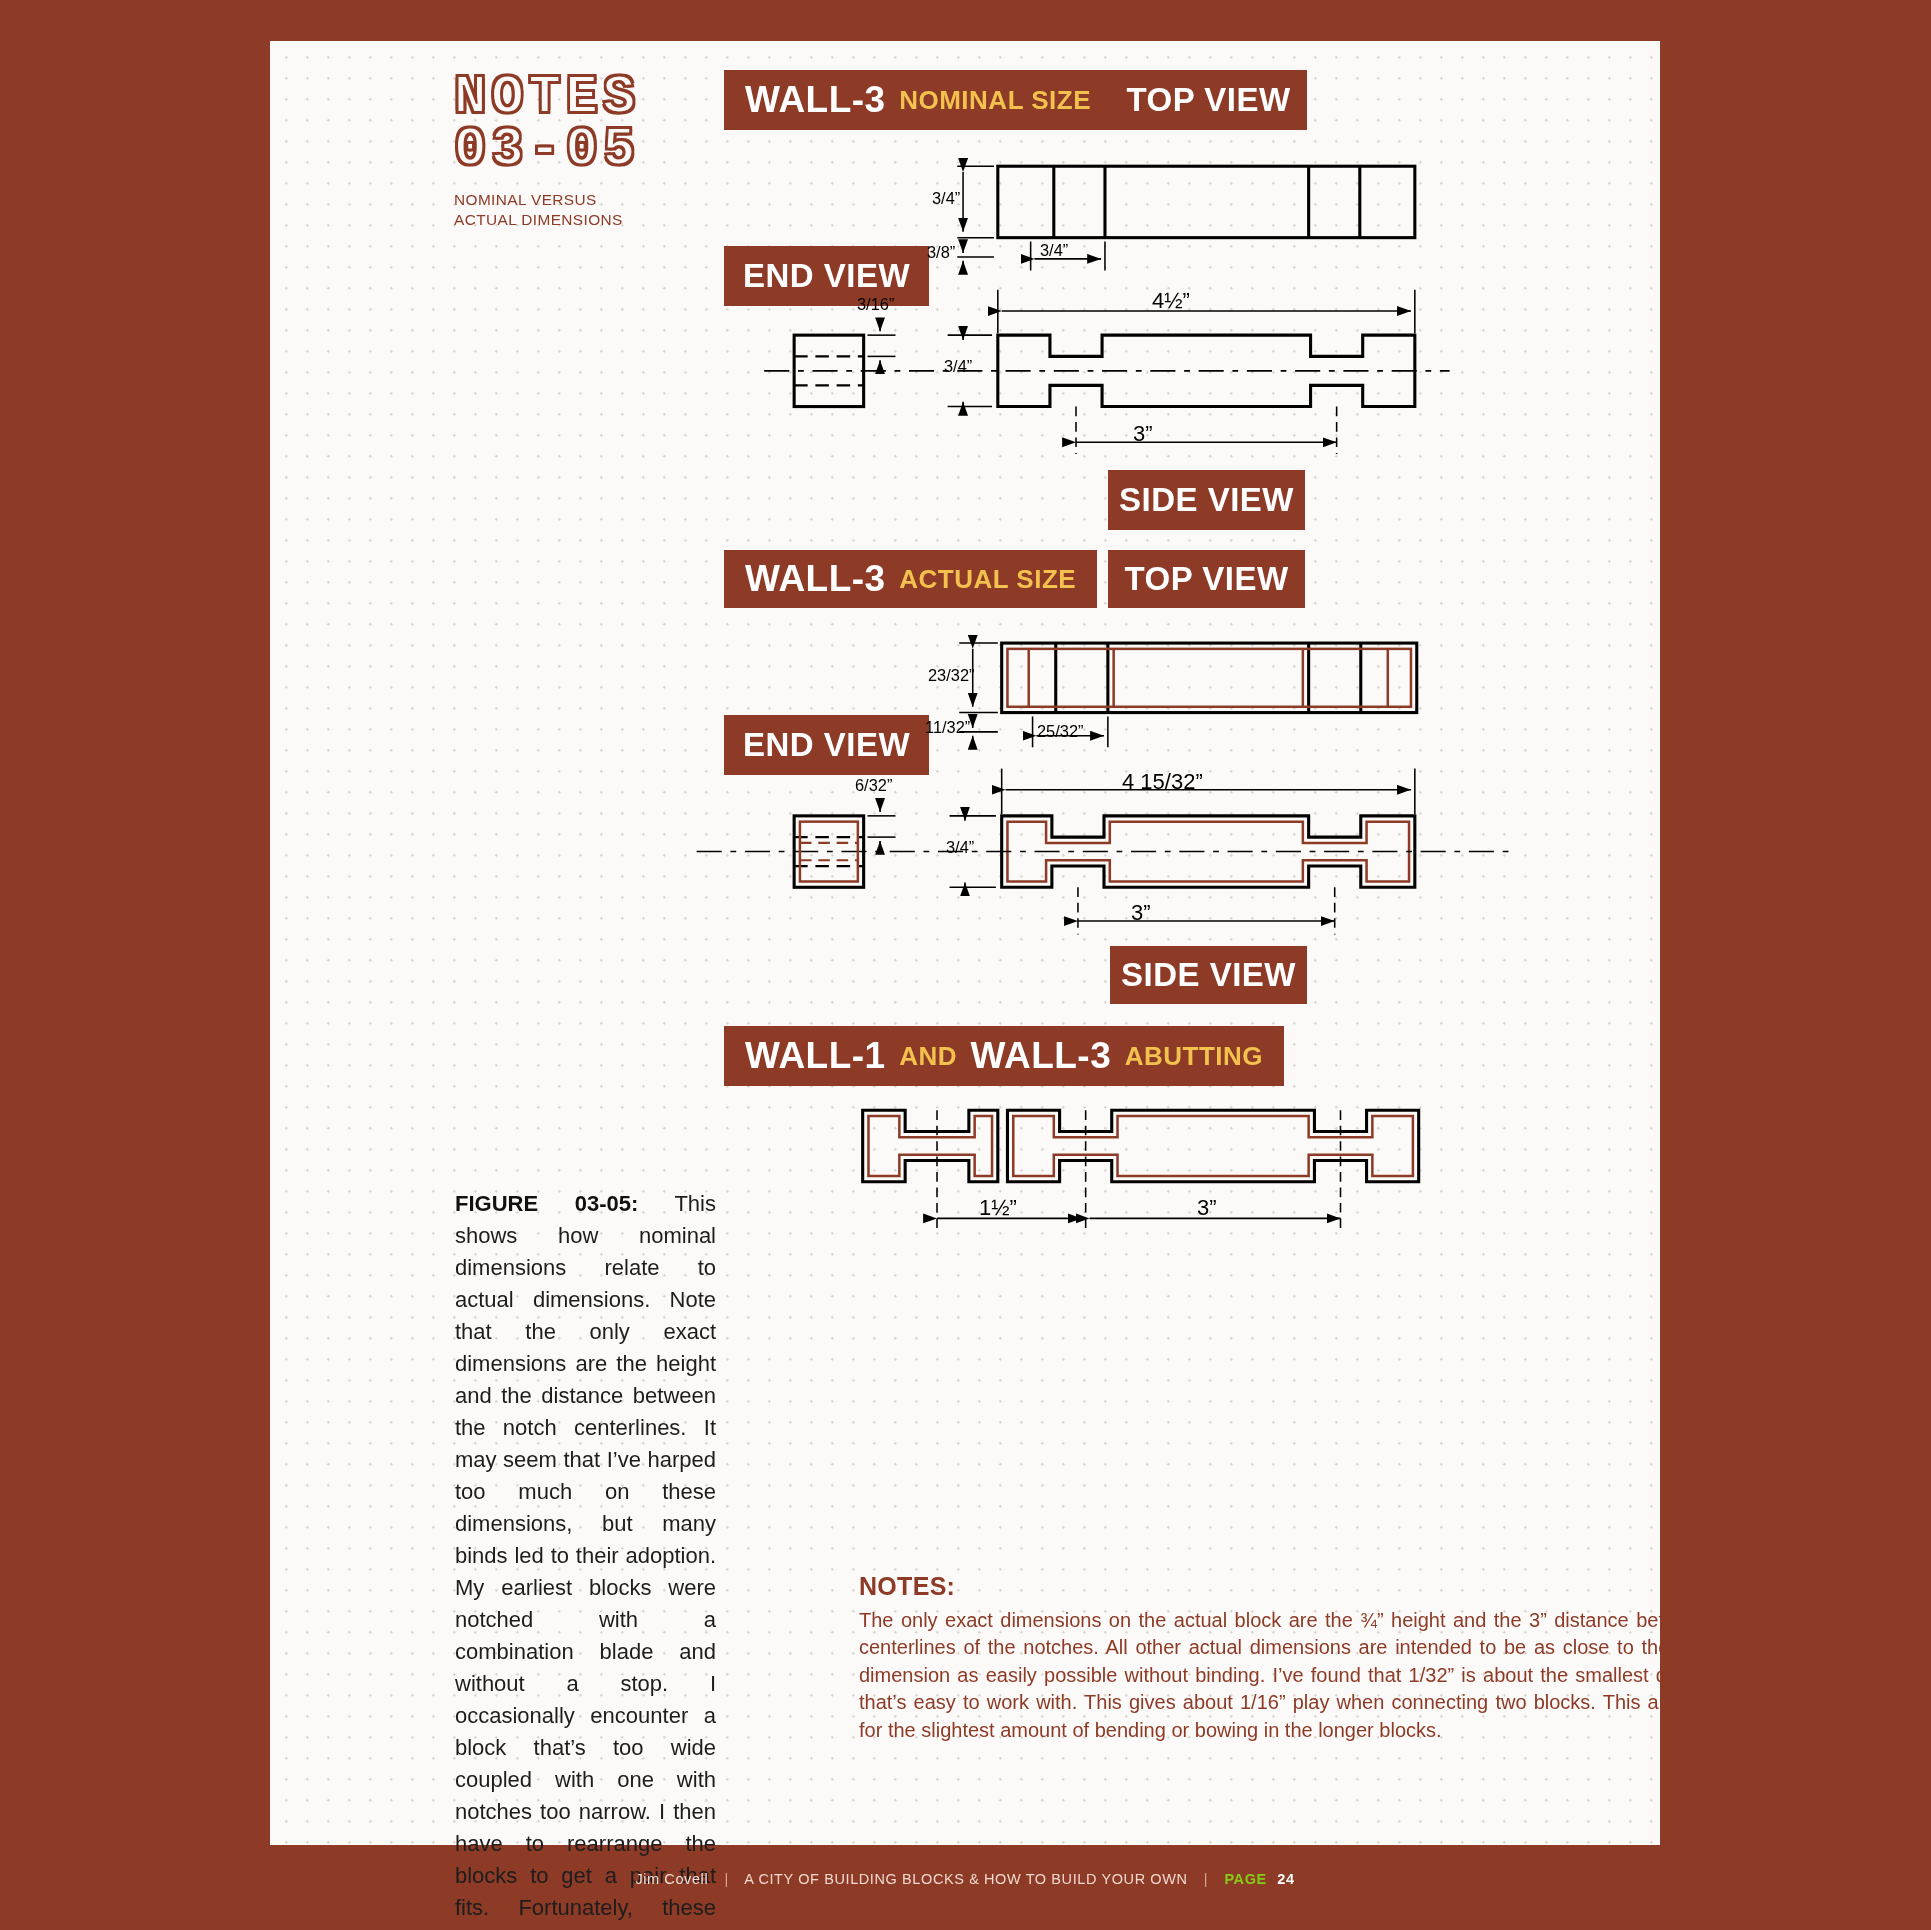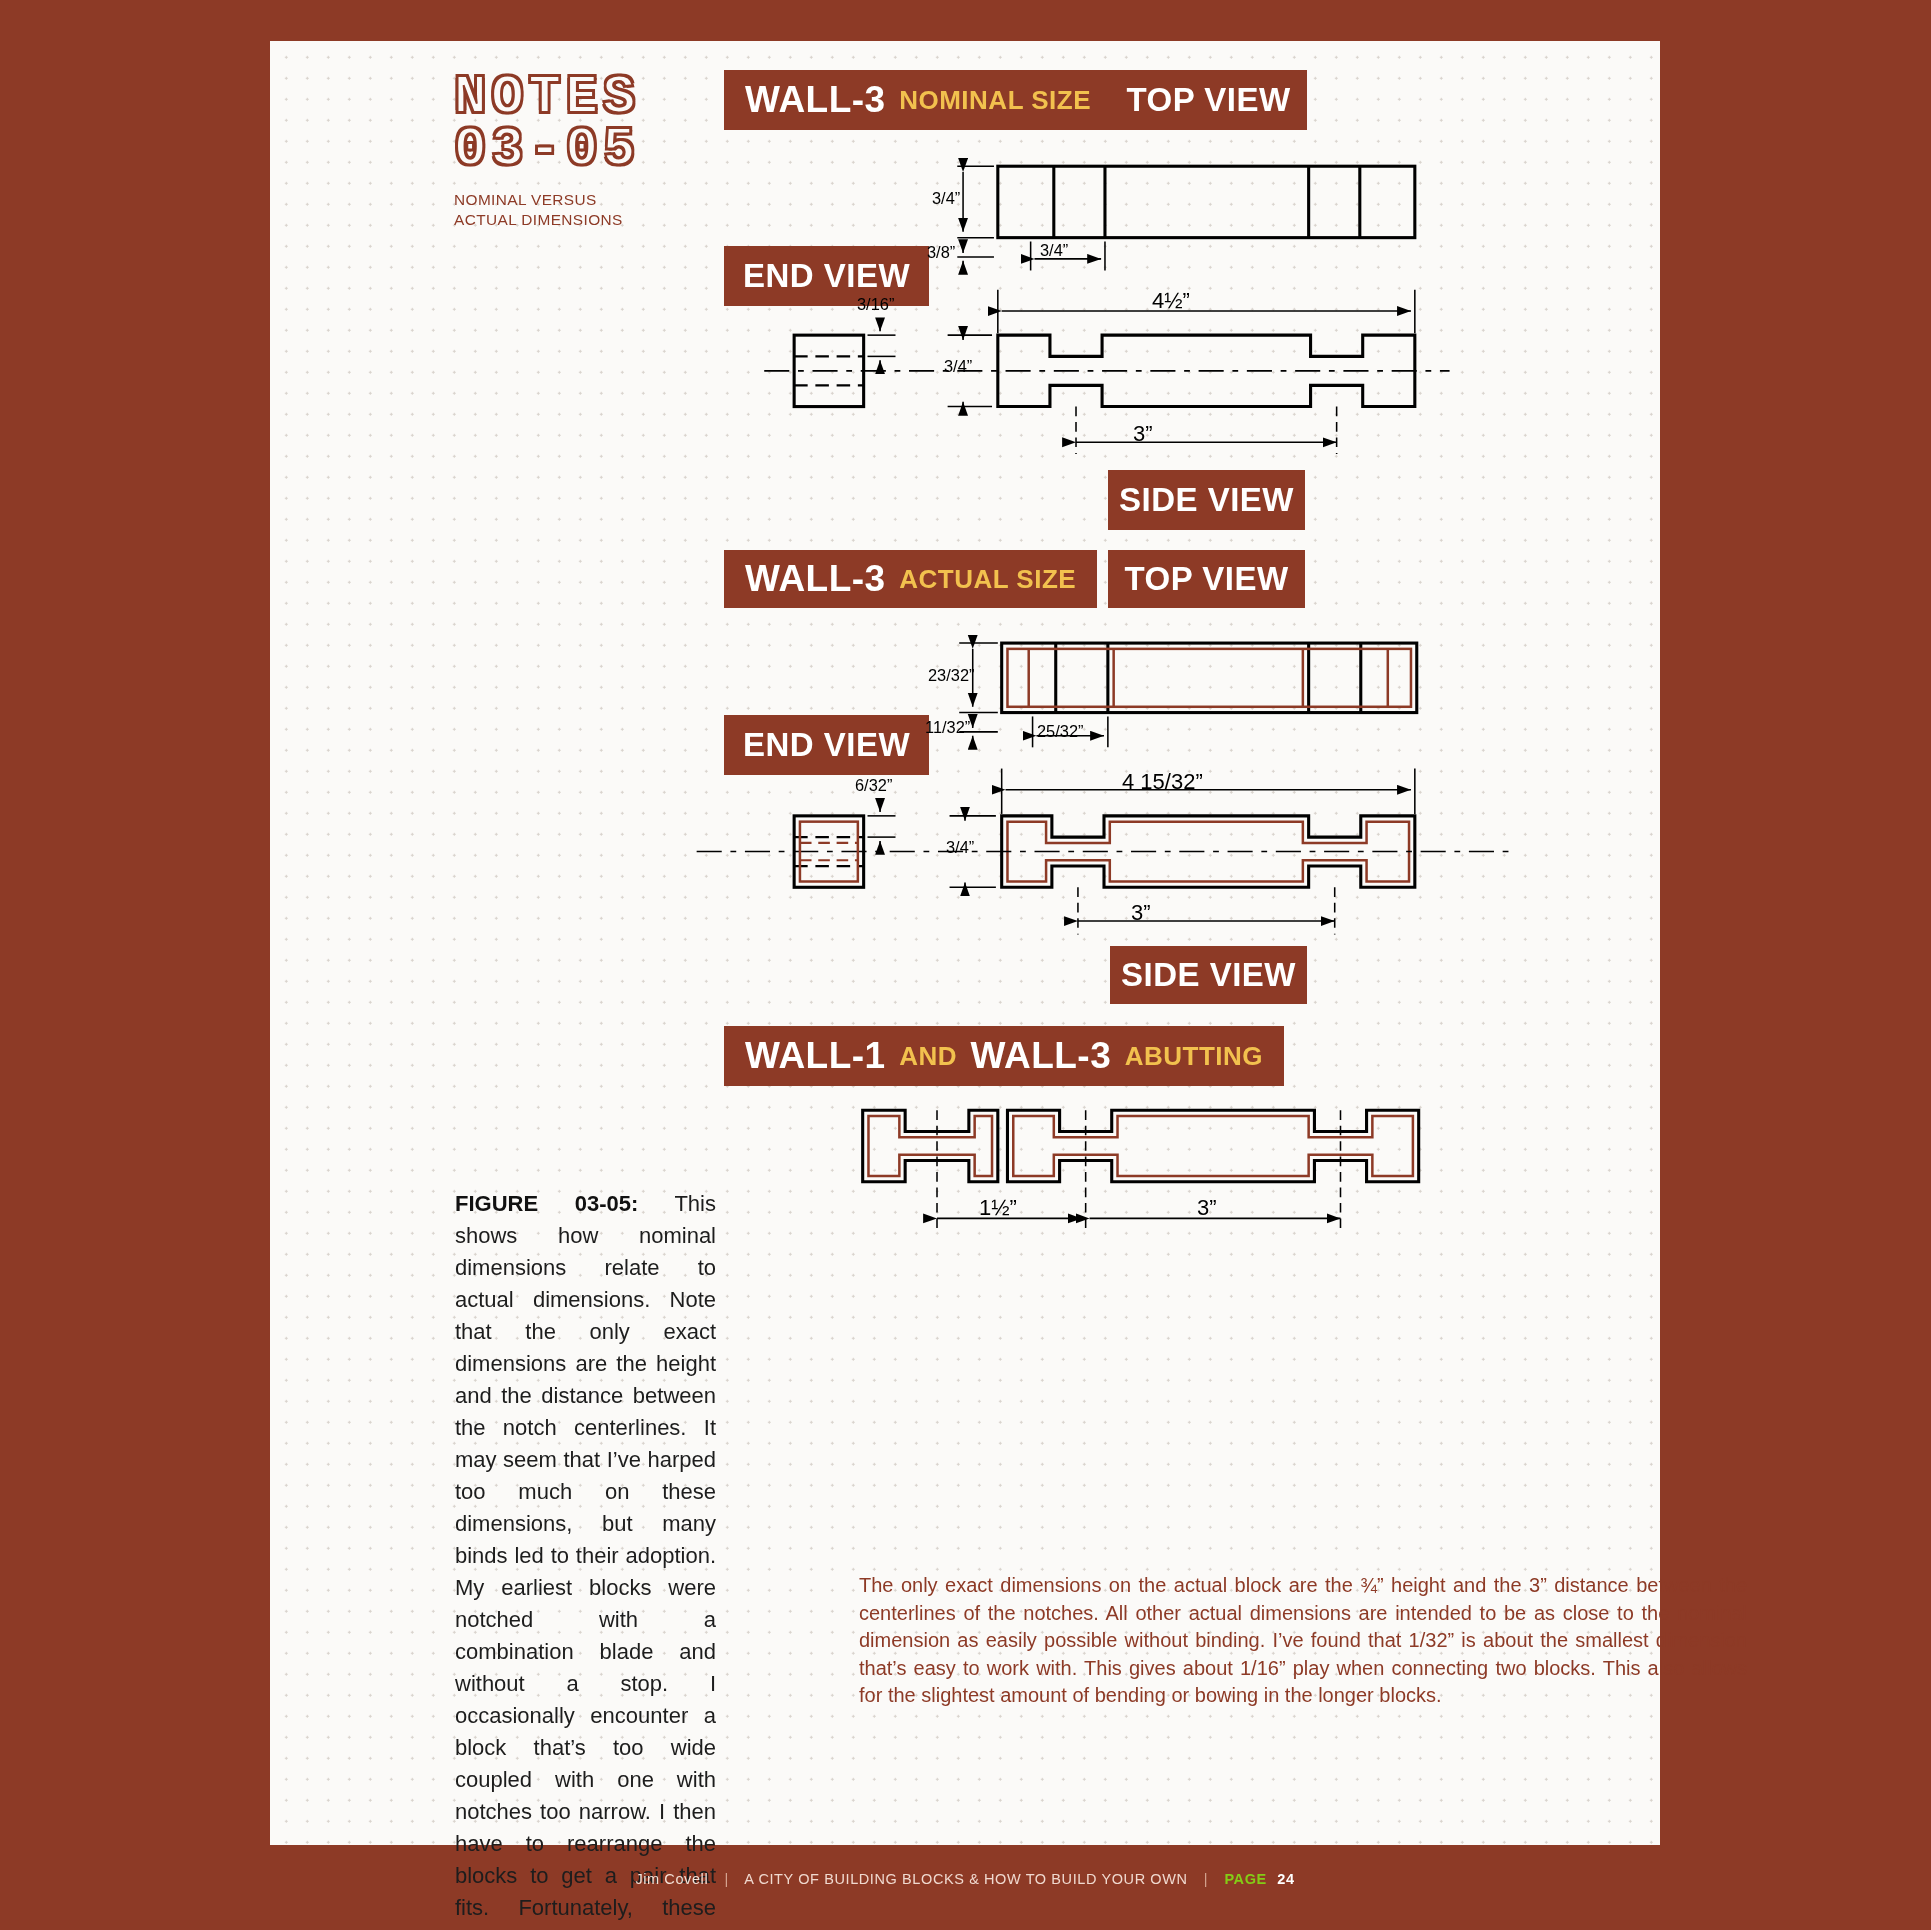--- a/index.html
+++ b/index.html
@@ -341,20 +341,21 @@
   <div class="dimtext big" style="left:917px;top:900px;">3”</div>
 
   <div class="dimtext big" style="left:765px;top:1195px;">1½”</div>
   <div class="dimtext big" style="left:983px;top:1195px;">3”</div>
 
   <div class="caption">
     <b>FIGURE 03-05:</b><span> This shows how nominal dimensions relate to actual dimensions. Note that the only exact dimensions are the height and the distance between the notch centerlines. It may seem that I’ve harped too much on these dimensions, but many binds led to their adoption. My earliest blocks were notched with a combination blade and without a stop. I occasionally encounter a block that’s too wide coupled with one with notches too narrow. I then have to rearrange the blocks to get a pair that fits. Fortunately, these blocks are of a slightly different design and are stored separately from the current blocks.</span>
   </div>
 
   <div class="notes">
+    <h3>NOTES:</h3>
     <p>The only exact dimensions on the actual block are the ¾” height and the 3” distance between the centerlines of the notches. All other actual dimensions are intended to be as close to the nominal dimension as easily possible without binding. I’ve found that 1/32” is about the smallest dimension that’s easy to work with. This gives about 1/16” play when connecting two blocks. This also allows for the slightest amount of bending or bowing in the longer blocks.</p>
   </div>
 
   <div class="footer">
     <span class="name">Jim Covell</span>
     <span class="sep">|</span>
     <span>A CITY OF BUILDING BLOCKS &amp; HOW TO BUILD YOUR OWN</span>
     <span class="sep">|</span>
     <span class="pg">PAGE</span>
     <span class="pgnum" style="margin-left:5.8px;">24</span>

